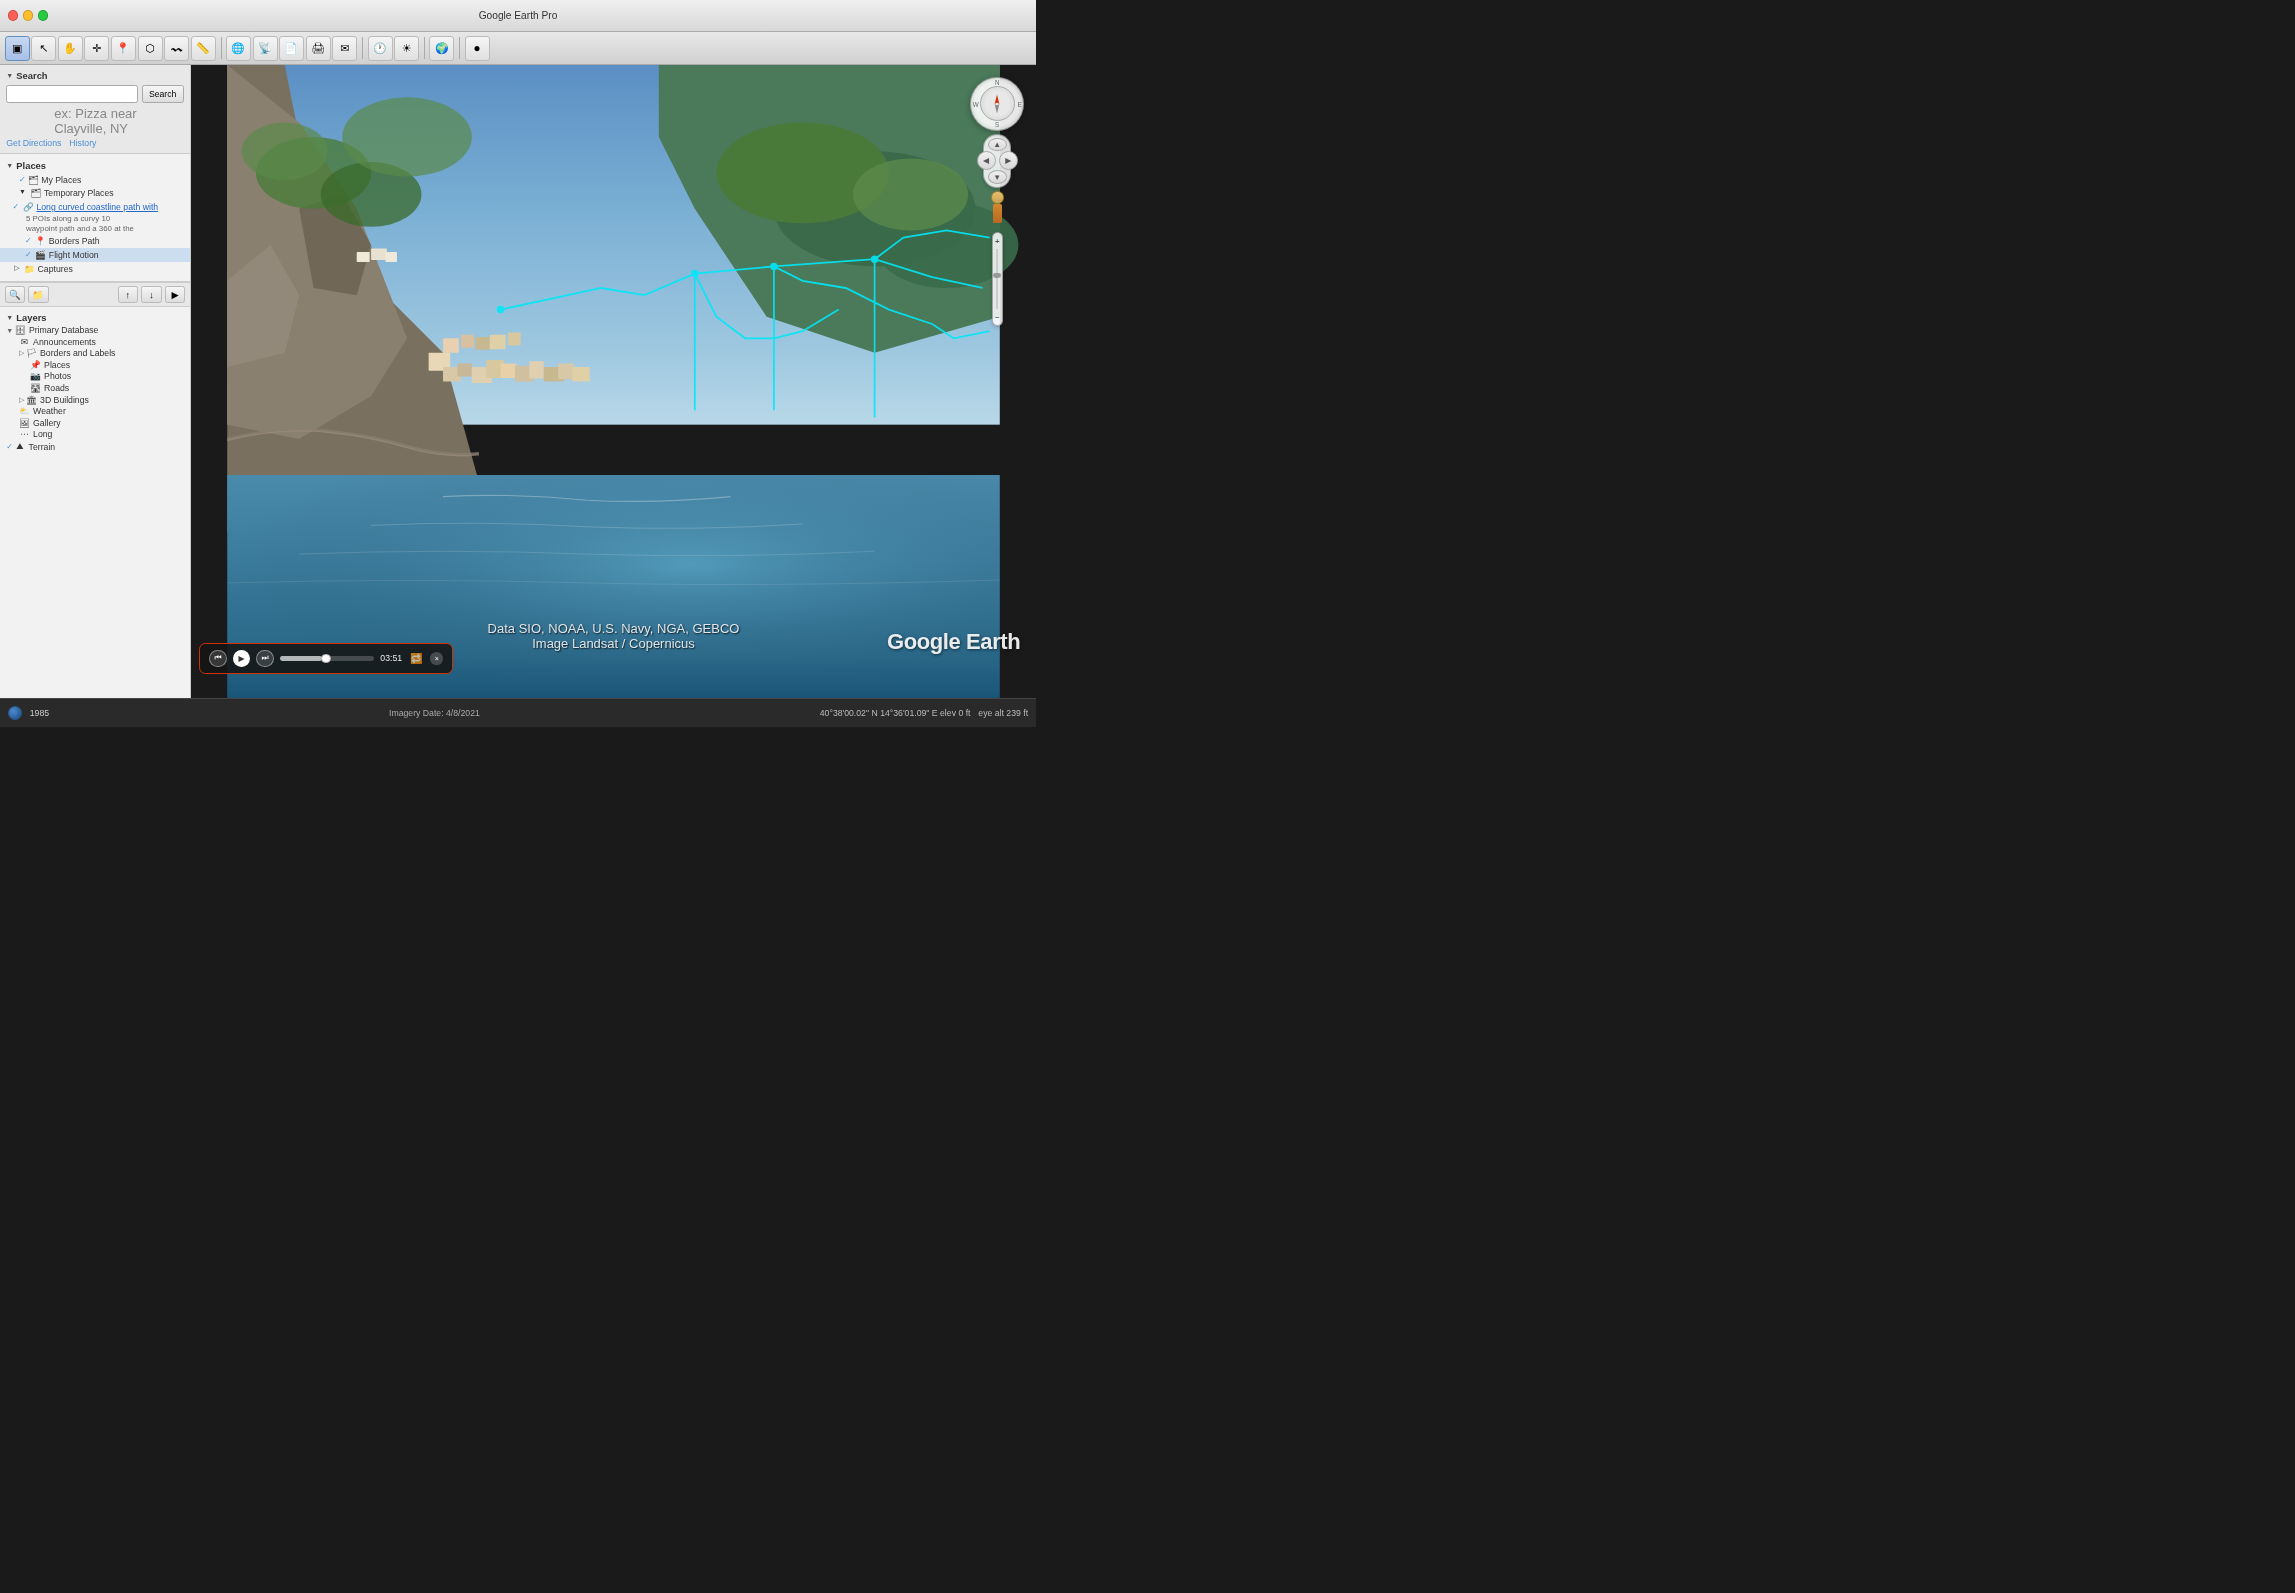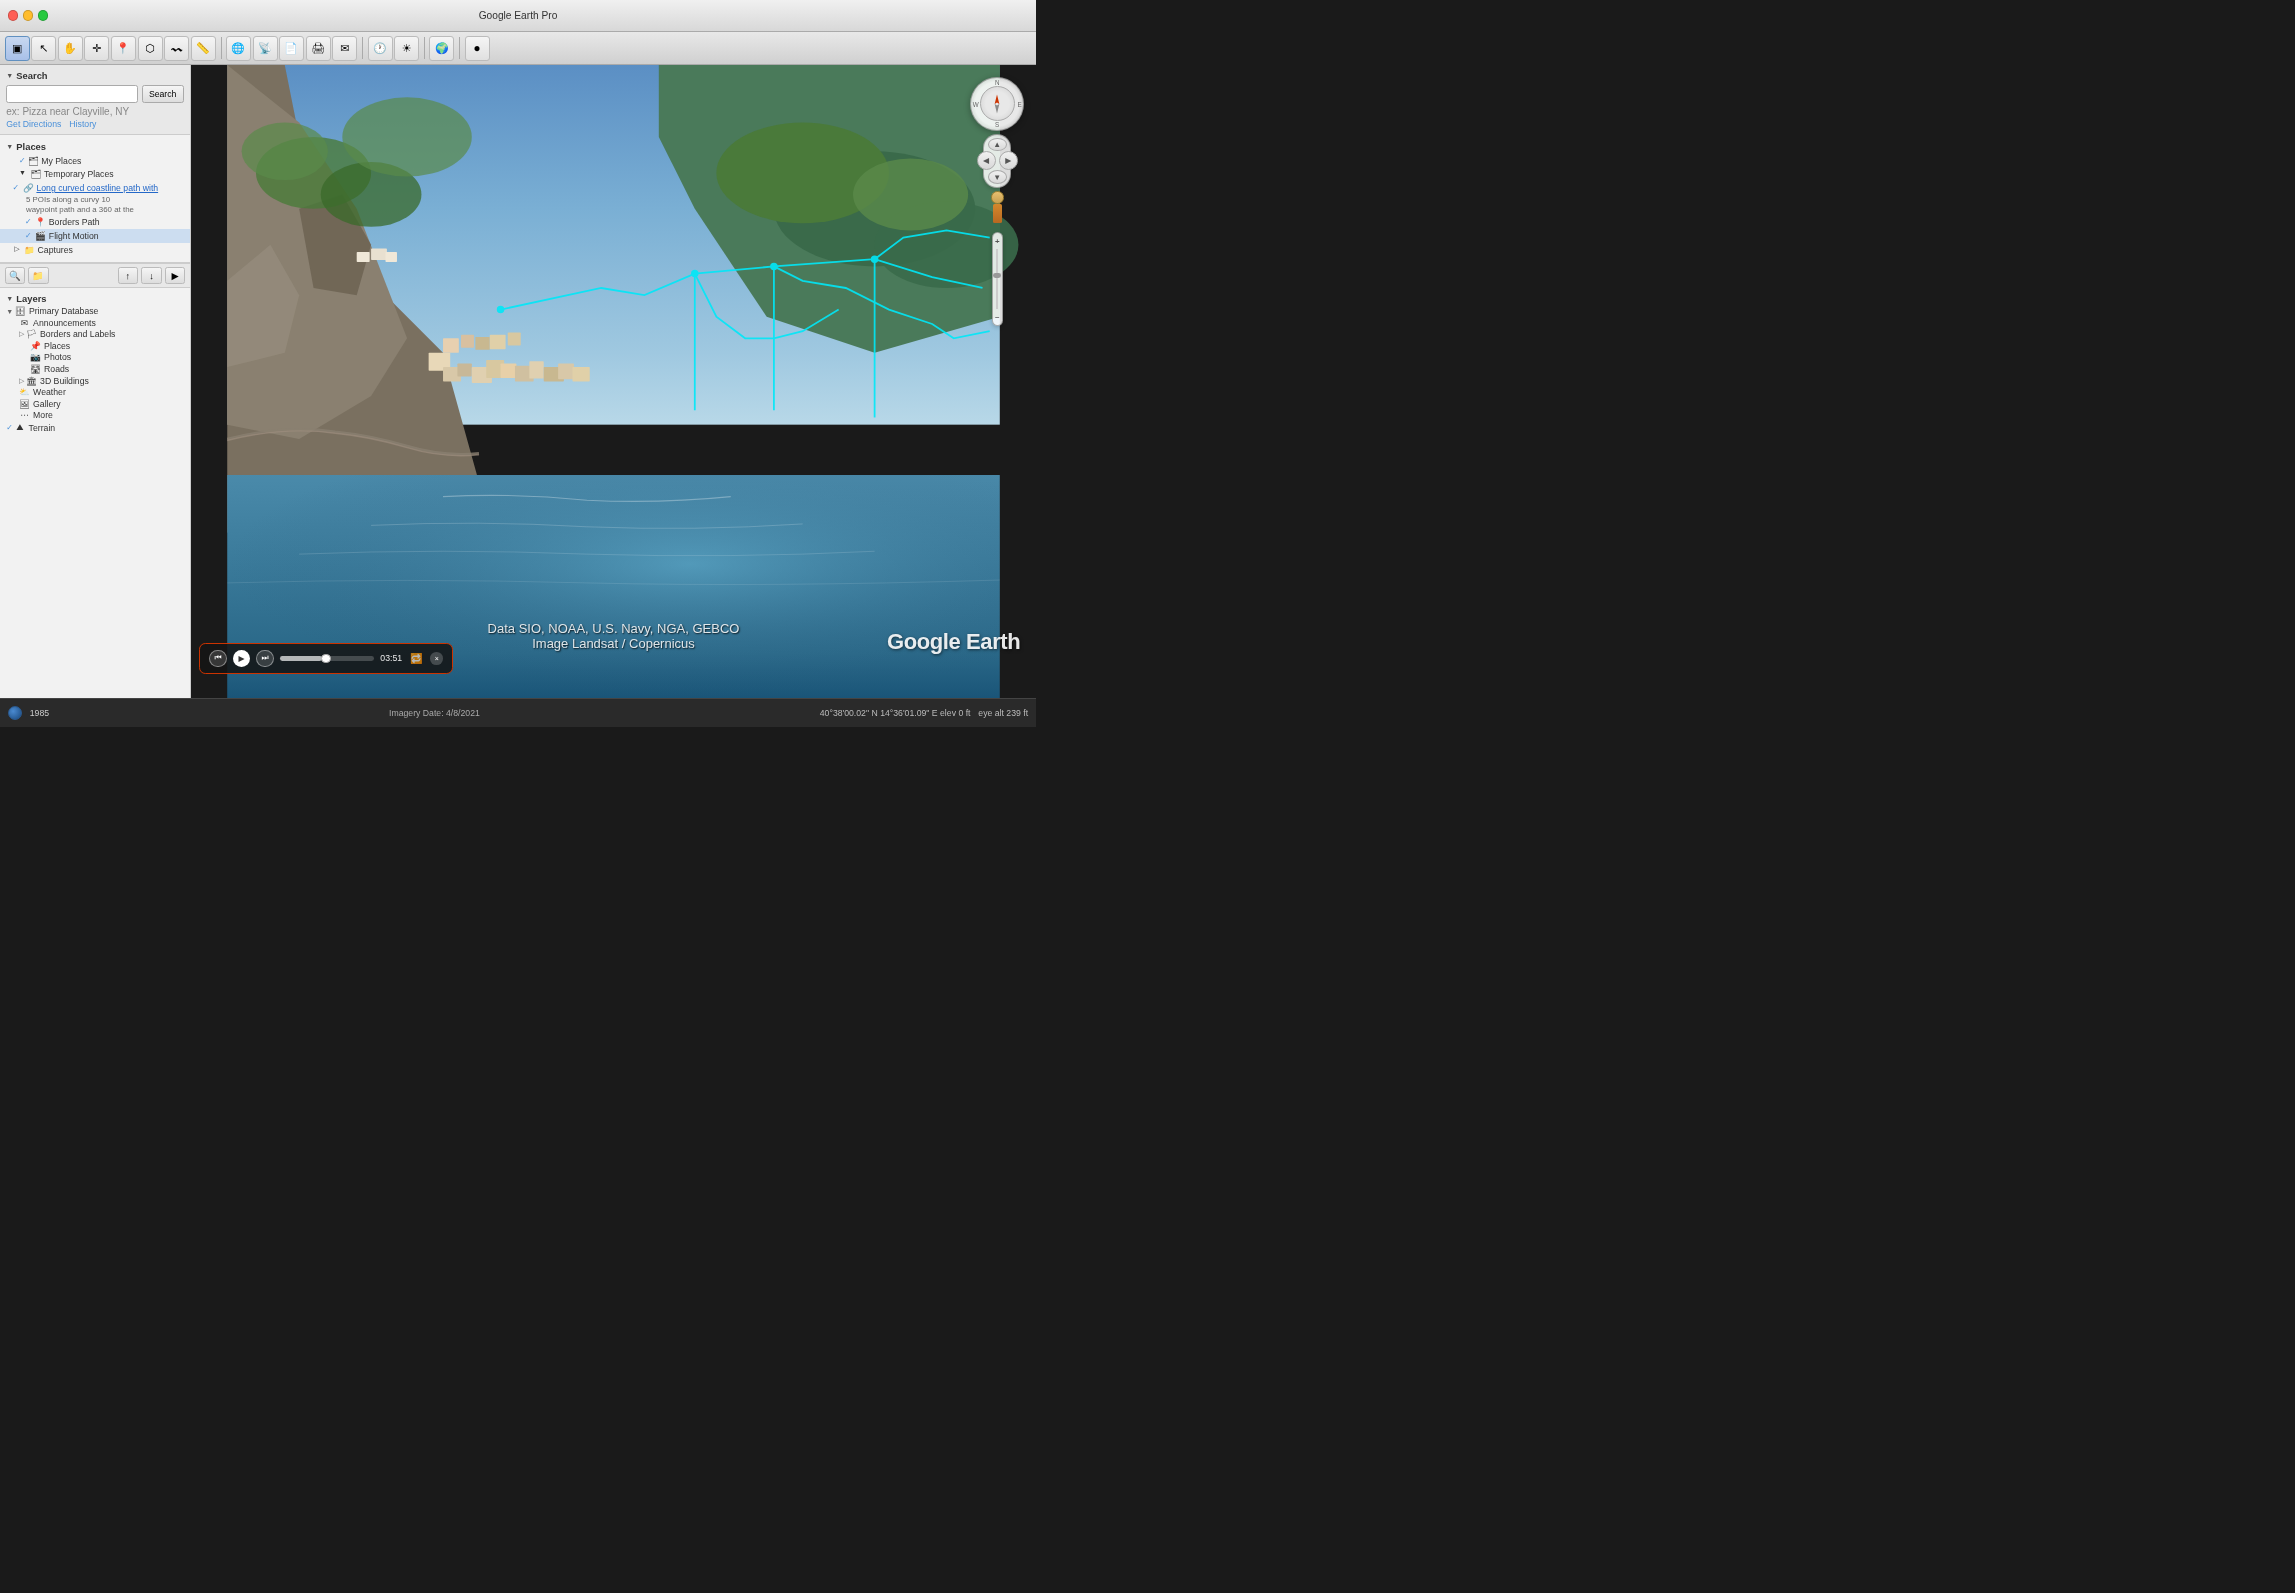--- a/index.html
+++ b/index.html
@@ -119,23 +119,24 @@
     .search-btn {
       height: 17.3px;
       padding: 0 6.3px;
       background: linear-gradient(to bottom, #f5f5f5, #ddd);
       border: 0.8px solid #aaa;
       border-radius: 2.4px;
       font-size: 8.7px;
       cursor: pointer;
     }
     .search-hint {
-      font-size: 10px;
+      font-size: 13px;
       color: #888;
       margin-top: 3.1px;
+      margin-left: 48px;
     }
     .search-links {
       display: flex;
       gap: 8px;
       margin-top: 2.4px;
     }
     .search-link {
       font-size: 8.7px;
       color: #4a90d9;
       cursor: pointer;
@@ -653,21 +654,21 @@
         <span>Weather</span>
       </div>
 
       <div class="layer-item" style="padding-left:19px;">
         <span class="layer-icon">🖼</span>
         <span>Gallery</span>
       </div>
 
       <div class="layer-item" style="padding-left:19px;">
         <span class="layer-icon">⋯</span>
-        <span>More</span>
+        <span>Long</span>
       </div>
 
       <div class="layer-item">
         <span style="color:#4a90d9; font-size:7.9px; margin-right:1.6px;">✓</span>
         <span class="layer-icon">⛰</span>
         <span>Terrain</span>
       </div>
     </div>
   </div>
 

